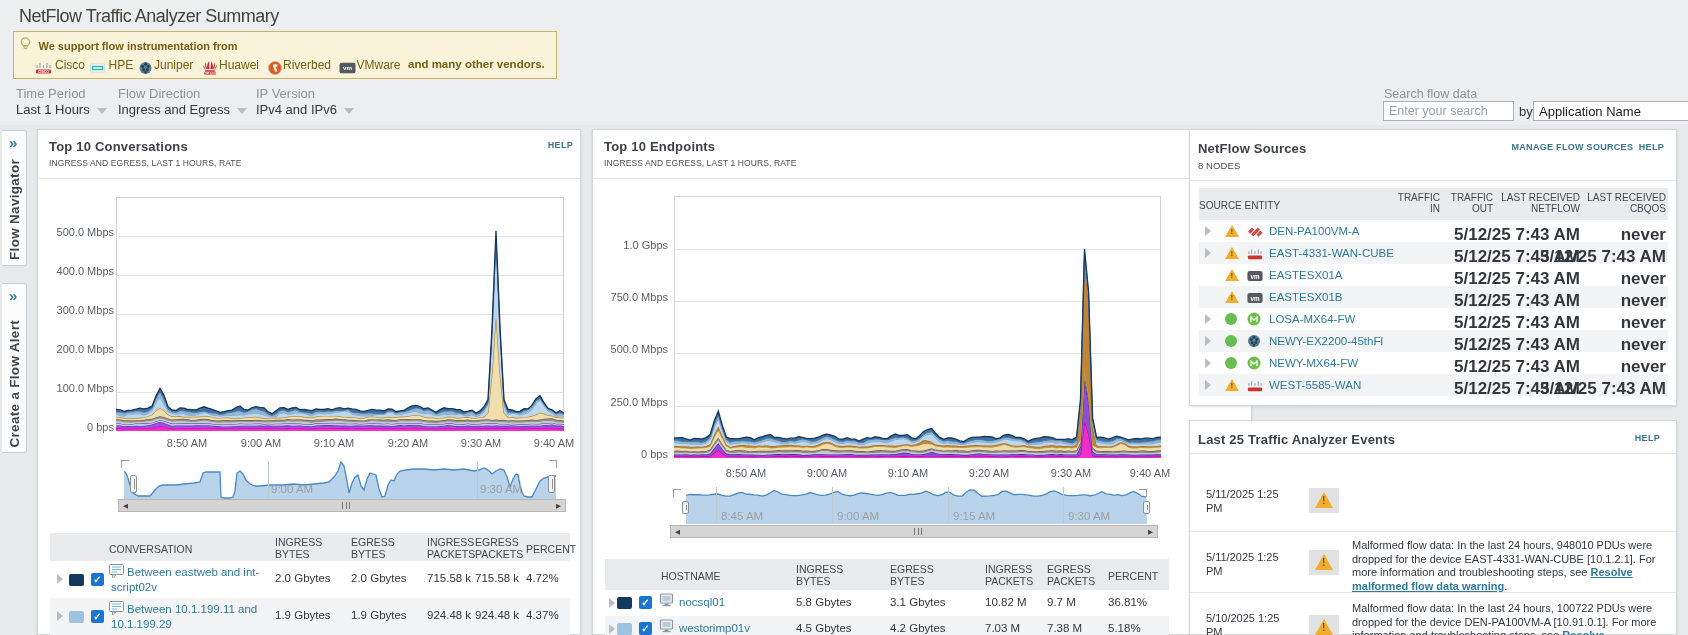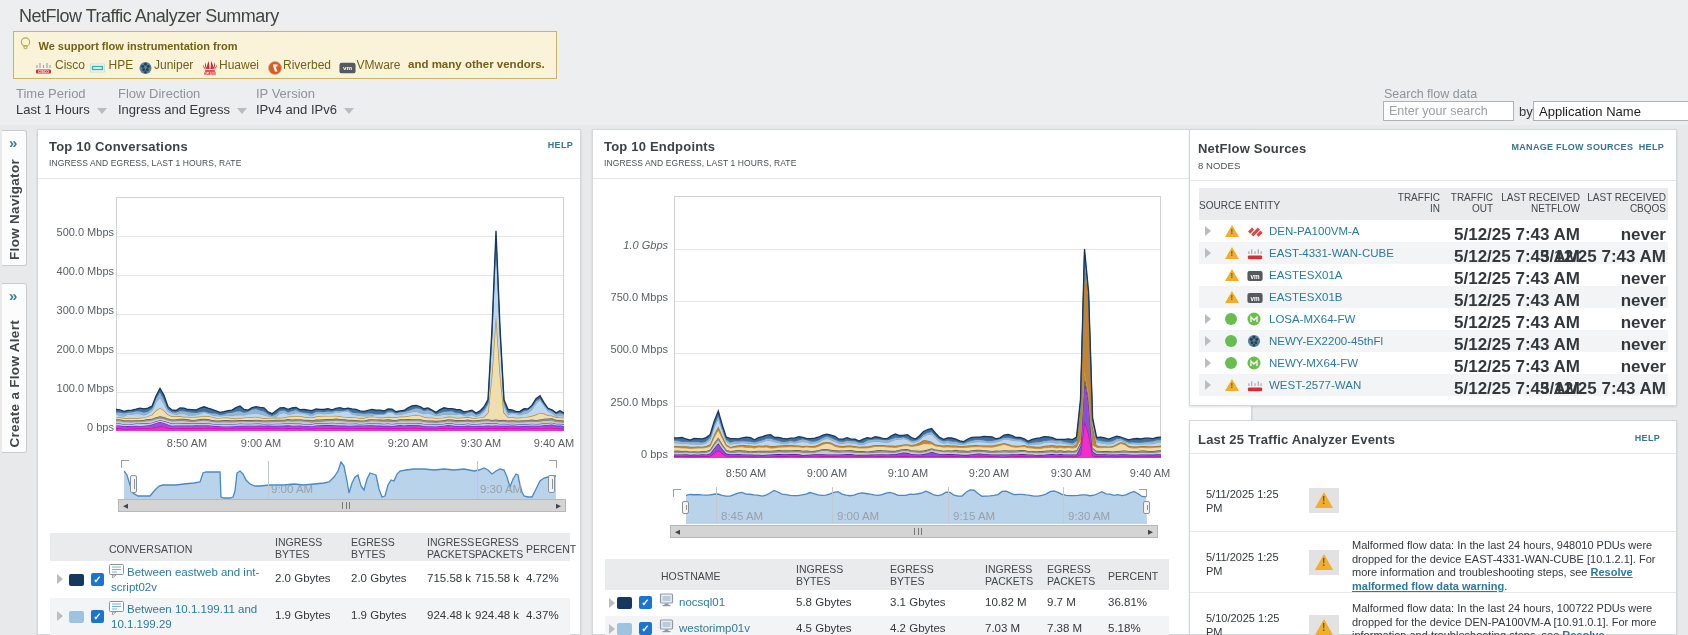--- a/index.html
+++ b/index.html
@@ -279,21 +279,21 @@
   <div class="tval" style="left:476px;top:11px;">4.37%</div>
 </div>
   </div>
 
   <div id="p2" class="panel abs">
     <div class="ptitle">Top 10 Endpoints</div>
     <div class="psub">INGRESS AND EGRESS, LAST 1 HOURS, RATE</div>
     <div class="phelp">HELP</div>
     <div class="phead-line"></div>
     <div class="gridbox" style="left:81px;top:68px;width:487px;height:262px;"></div>
-      <div class="ylab" style="left:-3px;top:111px;font-style:italic;">1.0 Gbps</div>
+      <div class="ylab" style="left:-3px;top:111px;">1.0 Gbps</div>
       <div class="gline" style="left:82px;width:485px;top:121px;"></div>
       <div class="ylab" style="left:-3px;top:163px;">750.0 Mbps</div>
       <div class="gline" style="left:82px;width:485px;top:173px;"></div>
       <div class="ylab" style="left:-3px;top:215px;">500.0 Mbps</div>
       <div class="gline" style="left:82px;width:485px;top:225px;"></div>
       <div class="ylab" style="left:-3px;top:268px;">250.0 Mbps</div>
       <div class="gline" style="left:82px;width:485px;top:278px;"></div>
       <div class="ylab" style="left:-3px;top:320px;">0 bps</div>
       <svg style="position:absolute;left:81px;top:68px;" width="487" height="262" viewBox="0 0 487 262">
         <polygon points="0.0,260.4 4.0,260.3 8.0,260.4 12.1,260.3 16.1,260.6 20.1,260.5 24.1,260.6 28.2,260.3 32.2,260.3 36.2,259.8 40.2,256.9 44.3,254.2 48.3,257.3 52.3,259.9 56.3,260.4 60.4,260.4 64.4,260.4 68.4,260.5 72.4,260.5 76.5,260.6 80.5,260.6 84.5,260.7 88.5,260.7 92.6,260.8 96.6,260.7 100.6,260.5 104.6,260.2 108.7,260.3 112.7,260.3 116.7,260.2 120.7,260.1 124.8,260.3 128.8,260.6 132.8,260.7 136.8,260.4 140.9,260.2 144.9,260.2 148.9,260.3 152.9,260.3 157.0,260.3 161.0,260.3 165.0,260.4 169.0,260.2 173.1,260.2 177.1,260.2 181.1,260.4 185.1,260.6 189.2,260.5 193.2,260.6 197.2,260.5 201.2,260.5 205.3,260.3 209.3,260.2 213.3,260.4 217.3,260.4 221.4,260.5 225.4,260.2 229.4,260.3 233.4,260.1 237.5,260.2 241.5,260.1 245.5,260.3 249.5,260.4 253.6,260.5 257.6,260.4 261.6,260.4 265.6,260.4 269.7,260.3 273.7,260.2 277.7,260.3 281.7,260.3 285.8,260.5 289.8,260.7 293.8,260.6 297.8,260.2 301.9,259.9 305.9,259.7 309.9,259.9 313.9,260.1 318.0,260.3 322.0,260.5 326.0,260.7 330.0,260.8 334.1,260.5 338.1,260.2 342.1,260.1 346.1,260.1 350.2,260.1 354.2,260.4 358.2,260.5 362.2,260.6 366.3,260.6 370.3,260.4 374.3,260.2 378.3,260.2 382.4,260.4 386.4,260.2 390.4,260.4 394.4,260.4 398.5,260.6 402.5,260.5 406.5,258.5 410.5,225.3 414.6,237.9 418.6,259.7 422.6,260.3 426.6,260.3 430.7,260.5 434.7,260.5 438.7,260.7 442.7,260.6 446.8,260.5 450.8,260.5 454.8,260.5 458.8,260.6 462.9,260.5 466.9,260.6 470.9,260.5 474.9,260.6 479.0,260.7 483.0,260.5 487.0,260.4 487.0,262.0 483.0,262.0 479.0,262.0 474.9,262.0 470.9,262.0 466.9,262.0 462.9,262.0 458.8,262.0 454.8,262.0 450.8,262.0 446.8,262.0 442.7,262.0 438.7,262.0 434.7,262.0 430.7,262.0 426.6,262.0 422.6,262.0 418.6,262.0 414.6,262.0 410.5,262.0 406.5,262.0 402.5,262.0 398.5,262.0 394.4,262.0 390.4,262.0 386.4,262.0 382.4,262.0 378.3,262.0 374.3,262.0 370.3,262.0 366.3,262.0 362.2,262.0 358.2,262.0 354.2,262.0 350.2,262.0 346.1,262.0 342.1,262.0 338.1,262.0 334.1,262.0 330.0,262.0 326.0,262.0 322.0,262.0 318.0,262.0 313.9,262.0 309.9,262.0 305.9,262.0 301.9,262.0 297.8,262.0 293.8,262.0 289.8,262.0 285.8,262.0 281.7,262.0 277.7,262.0 273.7,262.0 269.7,262.0 265.6,262.0 261.6,262.0 257.6,262.0 253.6,262.0 249.5,262.0 245.5,262.0 241.5,262.0 237.5,262.0 233.4,262.0 229.4,262.0 225.4,262.0 221.4,262.0 217.3,262.0 213.3,262.0 209.3,262.0 205.3,262.0 201.2,262.0 197.2,262.0 193.2,262.0 189.2,262.0 185.1,262.0 181.1,262.0 177.1,262.0 173.1,262.0 169.0,262.0 165.0,262.0 161.0,262.0 157.0,262.0 152.9,262.0 148.9,262.0 144.9,262.0 140.9,262.0 136.8,262.0 132.8,262.0 128.8,262.0 124.8,262.0 120.7,262.0 116.7,262.0 112.7,262.0 108.7,262.0 104.6,262.0 100.6,262.0 96.6,262.0 92.6,262.0 88.5,262.0 84.5,262.0 80.5,262.0 76.5,262.0 72.4,262.0 68.4,262.0 64.4,262.0 60.4,262.0 56.3,262.0 52.3,262.0 48.3,262.0 44.3,262.0 40.2,262.0 36.2,262.0 32.2,262.0 28.2,262.0 24.1,262.0 20.1,262.0 16.1,262.0 12.1,262.0 8.0,262.0 4.0,262.0 0.0,262.0" fill="#ee2fc8"></polygon>
@@ -493,21 +493,21 @@
         <div style="position:absolute;left:48px;top:4px;"><svg width="16" height="12" viewBox="0 0 17 12">
             <g stroke="#9aa8b8" stroke-width="1.2">
               <line x1="2" y1="3" x2="2" y2="6"></line>
               <line x1="5" y1="1" x2="5" y2="6"></line>
               <line x1="8.5" y1="3" x2="8.5" y2="6"></line>
               <line x1="12" y1="1" x2="12" y2="6"></line>
               <line x1="15" y1="3" x2="15" y2="6"></line>
             </g>
             <rect x="1" y="7.5" width="15" height="4" rx="1" fill="#c33"></rect>
           </svg></div>
-        <div class="nlink" style="left:70px;top:5px;">WEST-2577-WAN</div>
+        <div class="nlink" style="left:70px;top:5px;">WEST-5585-WAN</div>
         <div class="ndate" style="right:88px;top:5px;">5/12/25 7:43 AM</div>
         <div class="ndate" style="right:2px;top:5px;">5/12/25 7:43 AM</div>
       </div>
   </div>
 
   <div id="p4" class="panel abs">
     <div class="ptitle" style="left:8px;">Last 25 Traffic Analyzer Events</div>
     <div class="phelp" style="right:16px;">HELP</div>
     <div class="phead-line" style="top:32px;"></div>
     <div class="erow" style="top:33px;height:78px;border-bottom:1px solid #e4e6e8;">

